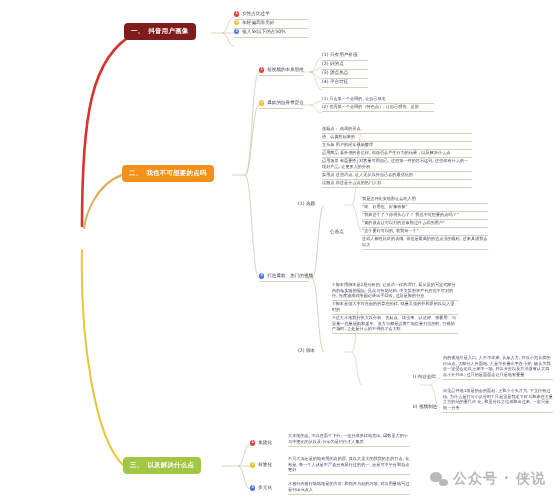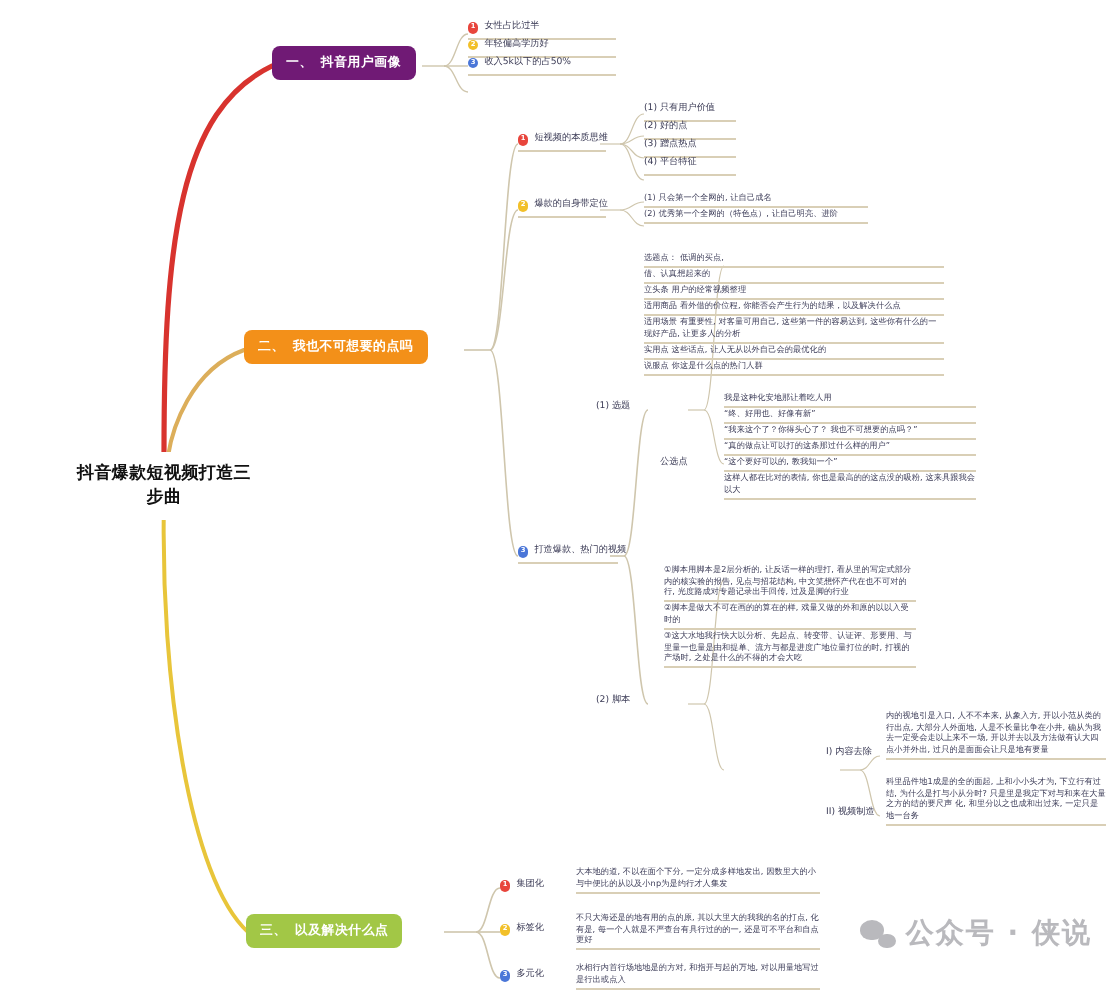--- a/index.html
+++ b/index.html
@@ -23,21 +23,21 @@
     letter-spacing:.2px;
   }
 
   
   .l1{
     border-radius:4px;color:#fff;font-size:6.4px;font-weight:bold;
     padding:4px 7px;line-height:9px;white-space:nowrap;
     letter-spacing:.3px;
   }
   .l1 .idx{margin-right:4px;}
-  .l1.red{left:136px;top:23px;background:#701a75;}
+  .l1.red{left:124px;top:23px;background:#7f1d1d;}
   .l1.orange{left:122px;top:165px;background:#f39019;}
   .l1.green{left:123px;top:457px;background:#a2c746;}
 
   
   .l2{
     display:flex;align-items:flex-start;gap:3px;
     font-size:4.6px;line-height:6.4px;color:#3a3a55;
     padding-bottom:1.5px;
   }
   .l2 .dot{
@@ -58,21 +58,21 @@
   }
 
   
   .det{
     font-size:4.1px;line-height:5.6px;color:#3c3c58;
     padding-bottom:1.5px;letter-spacing:.05px;
   }
 
   
   .wm{
-    position:absolute;right:14px;bottom:24px;
+    position:absolute;right:14px;bottom:12px;
     display:flex;align-items:center;gap:5px;
     color:#b9b9bd;font-size:14px;font-weight:bold;
     letter-spacing:1px;
   }
   .wm .wx{position:relative;width:18px;height:14px;}
   .wm .wx b{
     position:absolute;display:block;border-radius:50%;
     background:#b9b9bd;
   }
   .wm .wx b.big{width:12px;height:10px;left:0;top:0;border-radius:50% 50% 45% 45%;}
@@ -126,23 +126,20 @@
     <path d="M420,385 L430,385" stroke="#cfc6ad" stroke-width=".6" fill="none"></path>
     <path d="M430,385 C435,385 435,378 440,378" stroke="#cfc6ad" stroke-width=".6" fill="none"></path>
     <path d="M430,385 C435,385 435,408 440,408" stroke="#cfc6ad" stroke-width=".6" fill="none"></path>
 
     <path d="M222,466 L238,466" stroke="#cfc6ad" stroke-width=".8" fill="none"></path>
     <path d="M238,466 C244,466 244,444 250,444" stroke="#cfc6ad" stroke-width=".8" fill="none"></path>
     <path d="M238,466 L250,466" stroke="#cfc6ad" stroke-width=".8" fill="none"></path>
     <path d="M238,466 C244,466 244,489 250,489" stroke="#cfc6ad" stroke-width=".8" fill="none"></path>
   </svg>
 
-  <div class="node root">
-    <span>抖音爆款短视频打造三步曲</span>
-  </div>
 
   <div class="node l1 red">
     <span class="idx">一、</span><span>抖音用户画像</span>
   </div>
 
   <div class="node" style="left:234px;top:11px;width:74px;">
     <div class="l2 ul">
       <span class="dot d1">1</span>
       <span class="txt">女性占比过半</span>
     </div>

